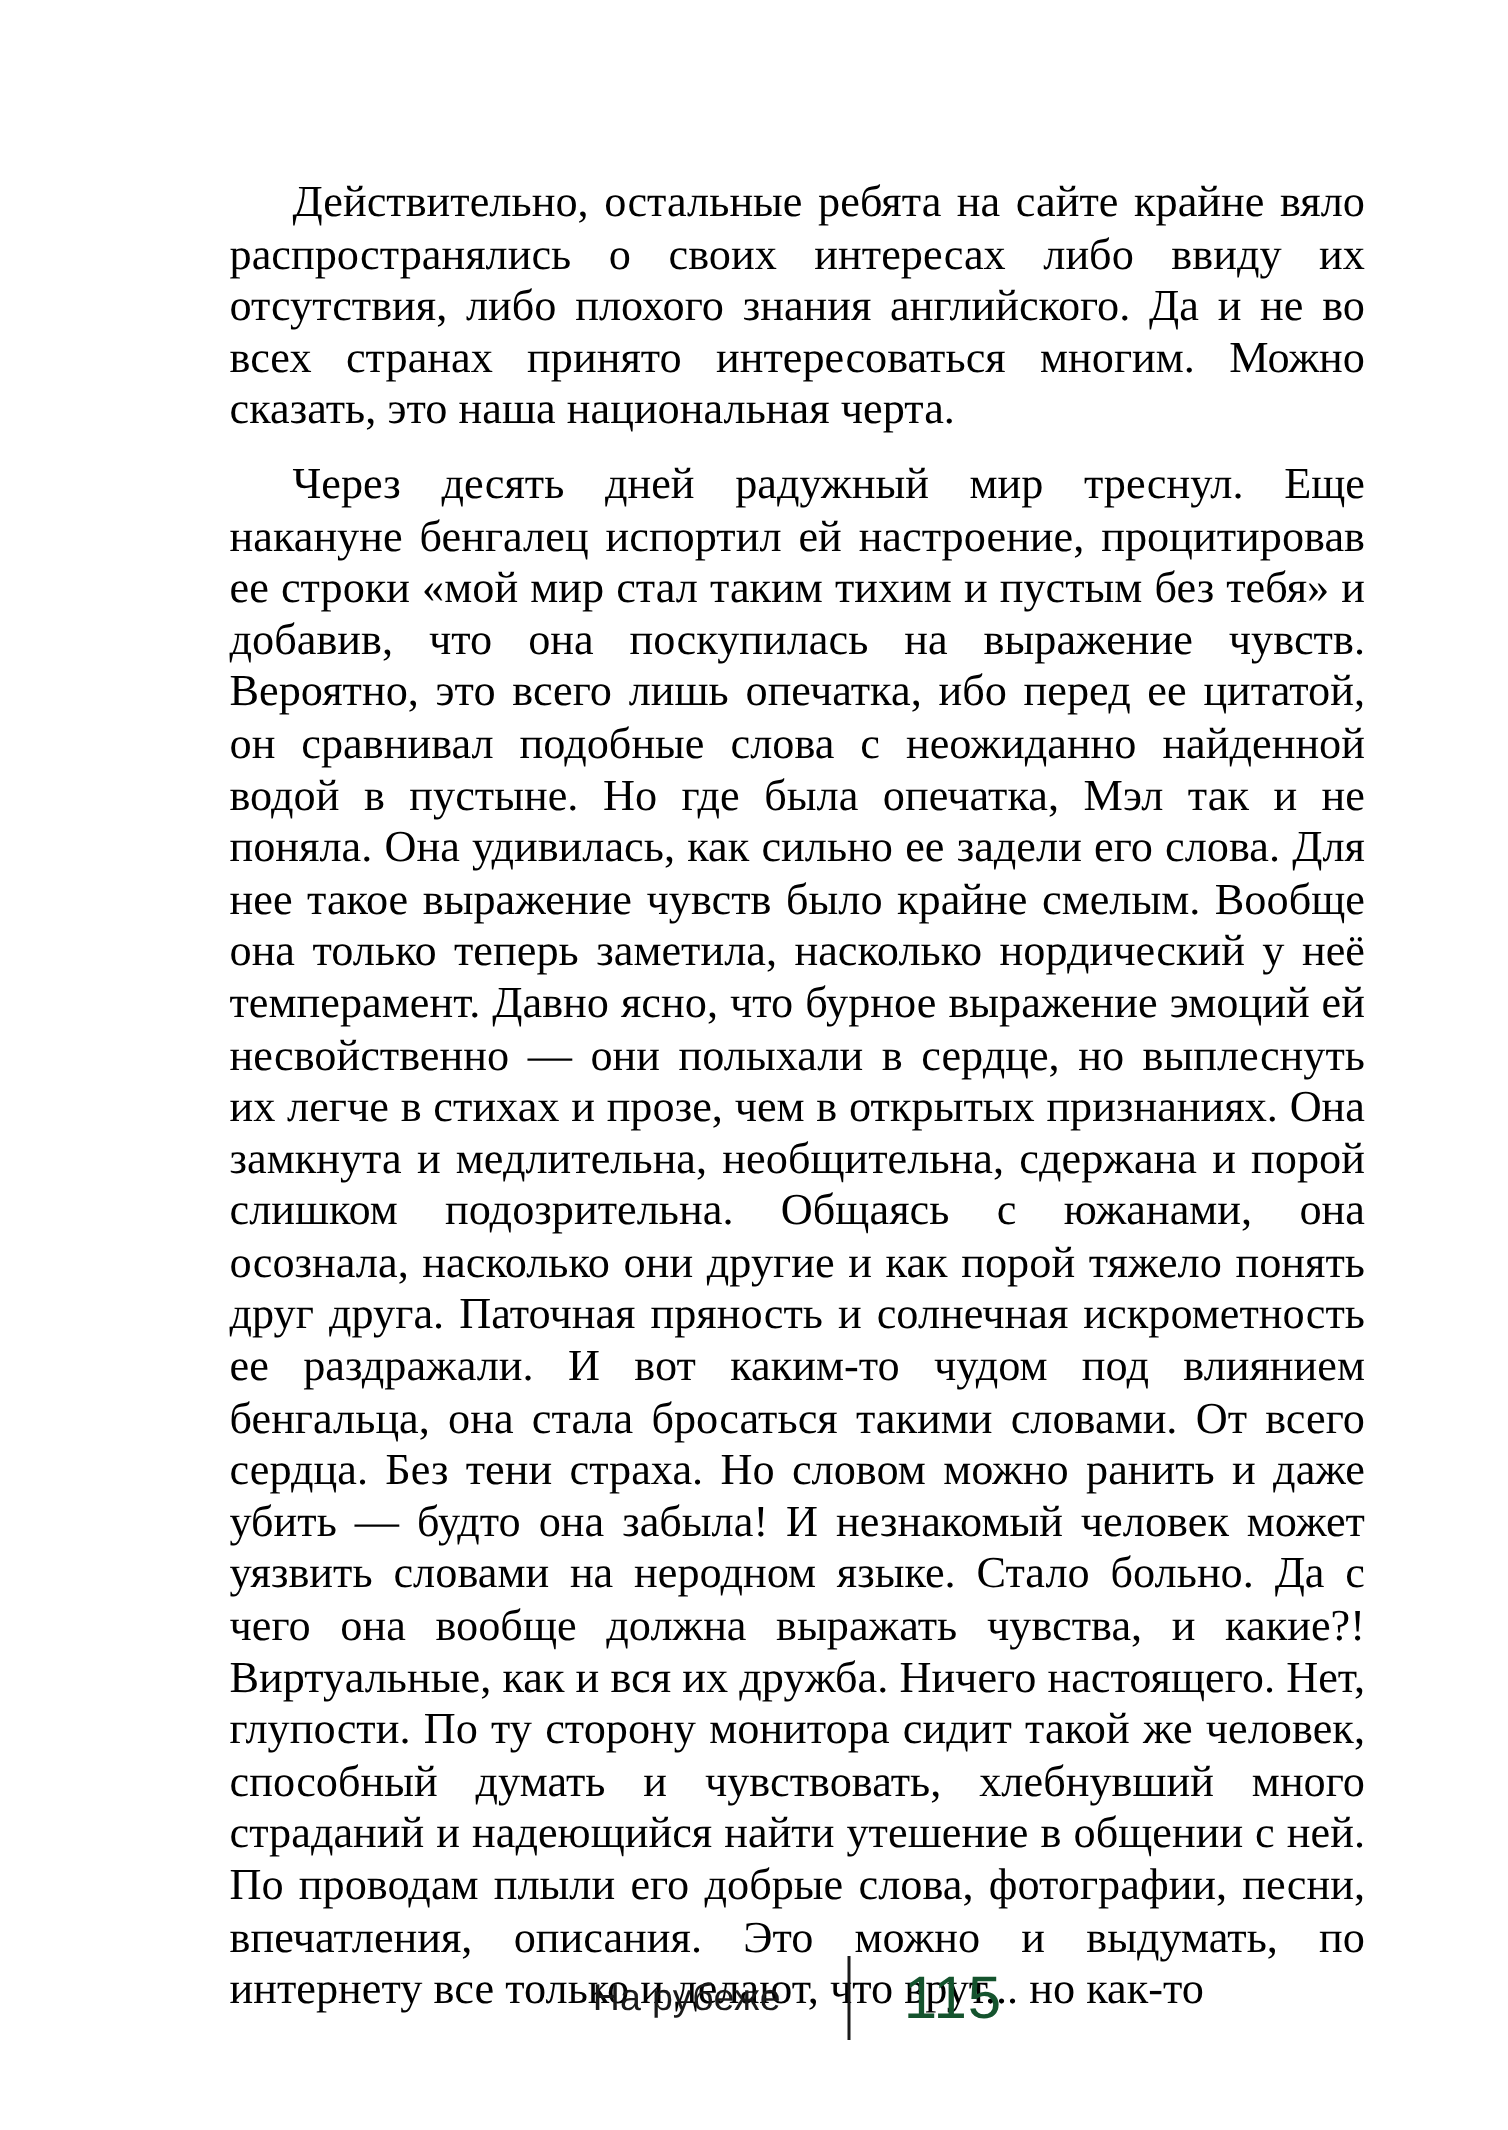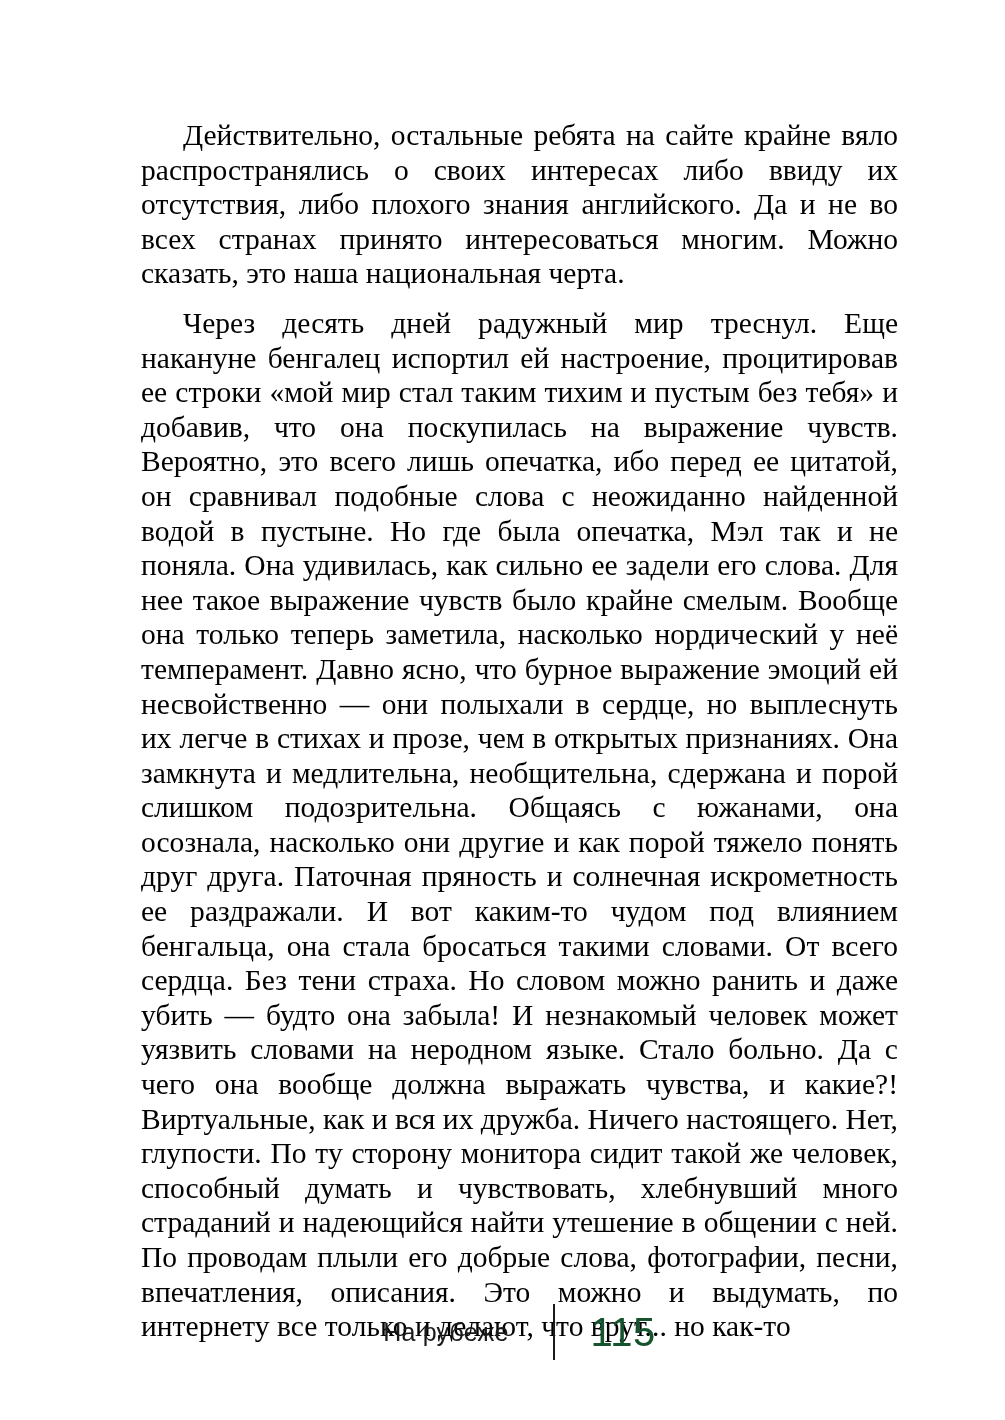--- a/index.html
+++ b/index.html
@@ -13,21 +13,21 @@
     height: 1420px;
     position: relative;
     overflow: hidden;
     font-family: "Liberation Serif", "DejaVu Serif", serif;
     color: #000000;
     -webkit-font-smoothing: antialiased;
   }
 
   .page {
     position: absolute;
-    left: 4px;
+    left: 16px;
     top: 0;
     width: 905px;
     height: 1420px;
     background: #ffffff;
   }
 
   
   .text-block {
     position: absolute;
     left: 137px;

